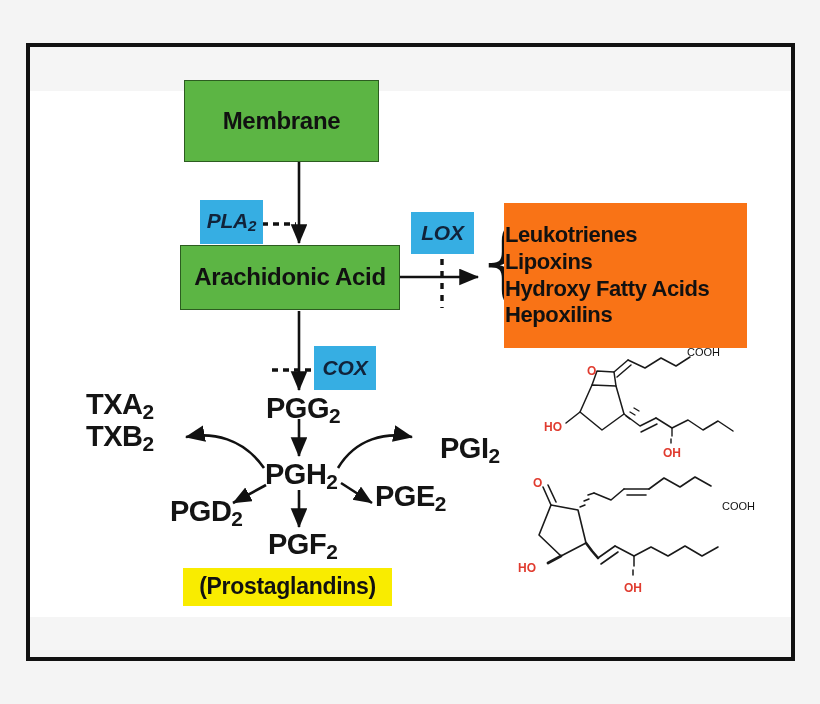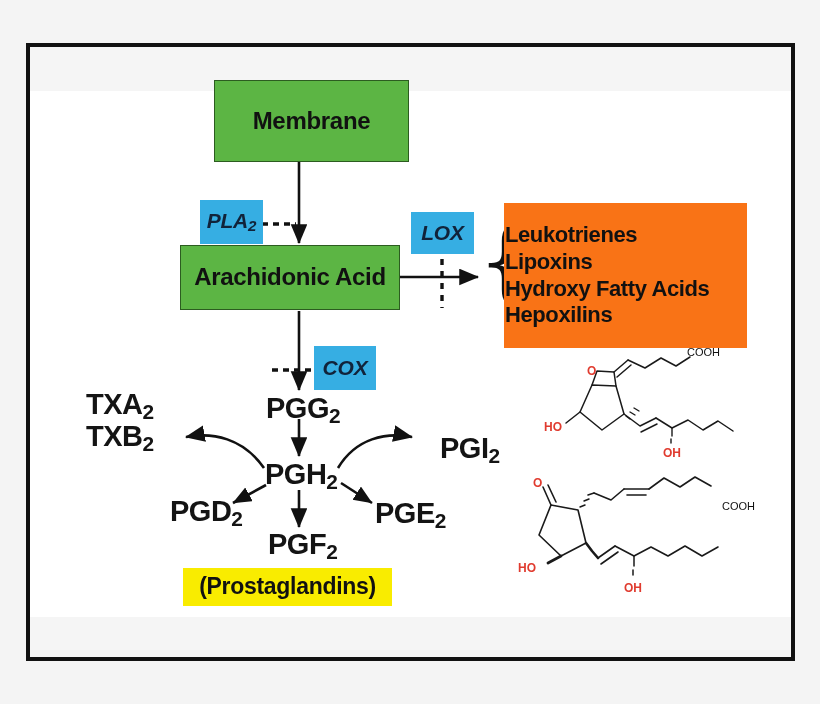--- a/index.html
+++ b/index.html
@@ -234,21 +234,21 @@
       <path d="M561,556 L548,563" stroke-width="2.8"></path>
 
       <path d="M634,556 L634,566 M633,570 L633,575" stroke-width="1.5"></path>
     </g>
     <text class="chem-label-red" x="533" y="487">O</text>
     <text class="chem-label" x="722" y="510">COOH</text>
     <text class="chem-label-red" x="518" y="572">HO</text>
     <text class="chem-label-red" x="624" y="592">OH</text>
   </svg>
 
-  <div class="node box green-box" style="left:214px; top:80px; width:195px; height:82px;">
+  <div class="node box green-box" style="left:184px; top:80px; width:195px; height:82px;">
     <div>
       <div>Membrane</div>
     </div>
   </div>
 
   <div class="node box blue-box" style="left:200px; top:200px; width:63px; height:44px;">
     <span>
       <span>PLA</span><sub style="font-size:0.72em; vertical-align:-0.2em;">2</sub>
     </span>
   </div>
@@ -293,21 +293,21 @@
   </div>
 
   <div class="metab-label" style="left:424px; top:432px;margin-left:16px;">
     <span>PGI</span><sub>2</sub>
   </div>
 
   <div class="metab-label" style="left:170px; top:495px;">
     <span>PGD</span><sub>2</sub>
   </div>
 
-  <div class="metab-label" style="left:375px; top:497px;text-align:center;">
+  <div class="metab-label" style="left:375px; top:480px;text-align:center;">
     <span>PGE</span><sub>2</sub>
   </div>
 
   <div class="metab-label" style="left:268px; top:528px;">
     <span>PGF</span><sub>2</sub>
   </div>
 
   <div class="node box yellow-box" style="left:183px; top:568px; width:209px; height:38px;">
     <span>(Prostaglandins)</span>
   </div>

